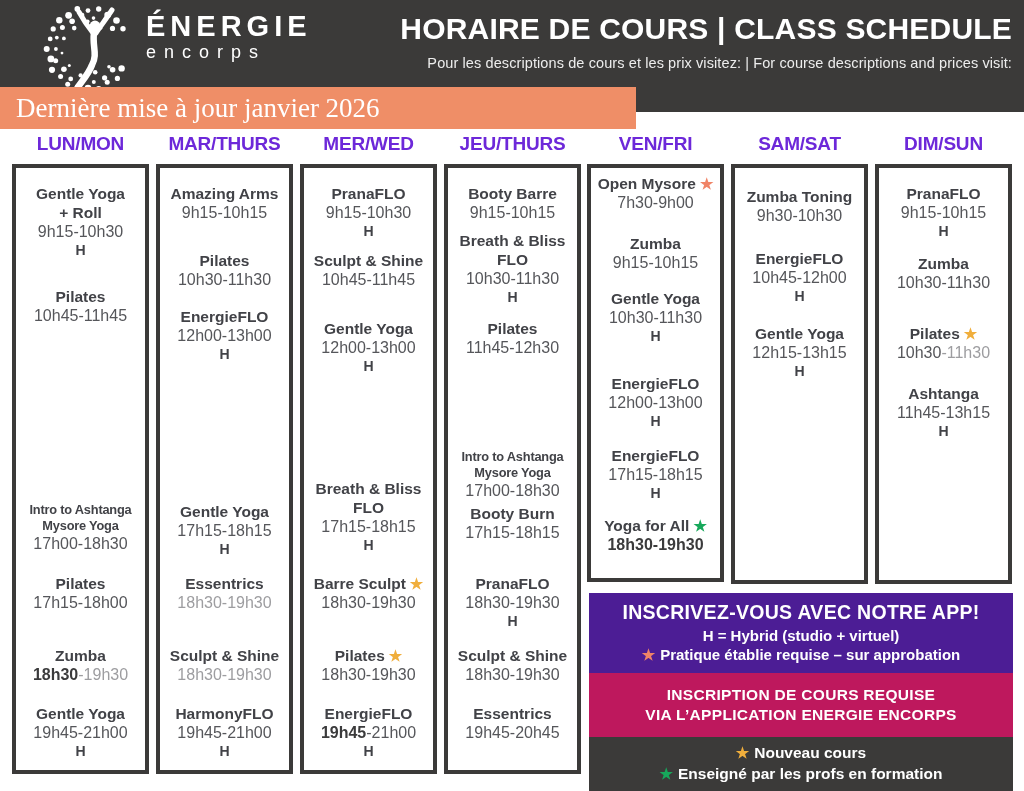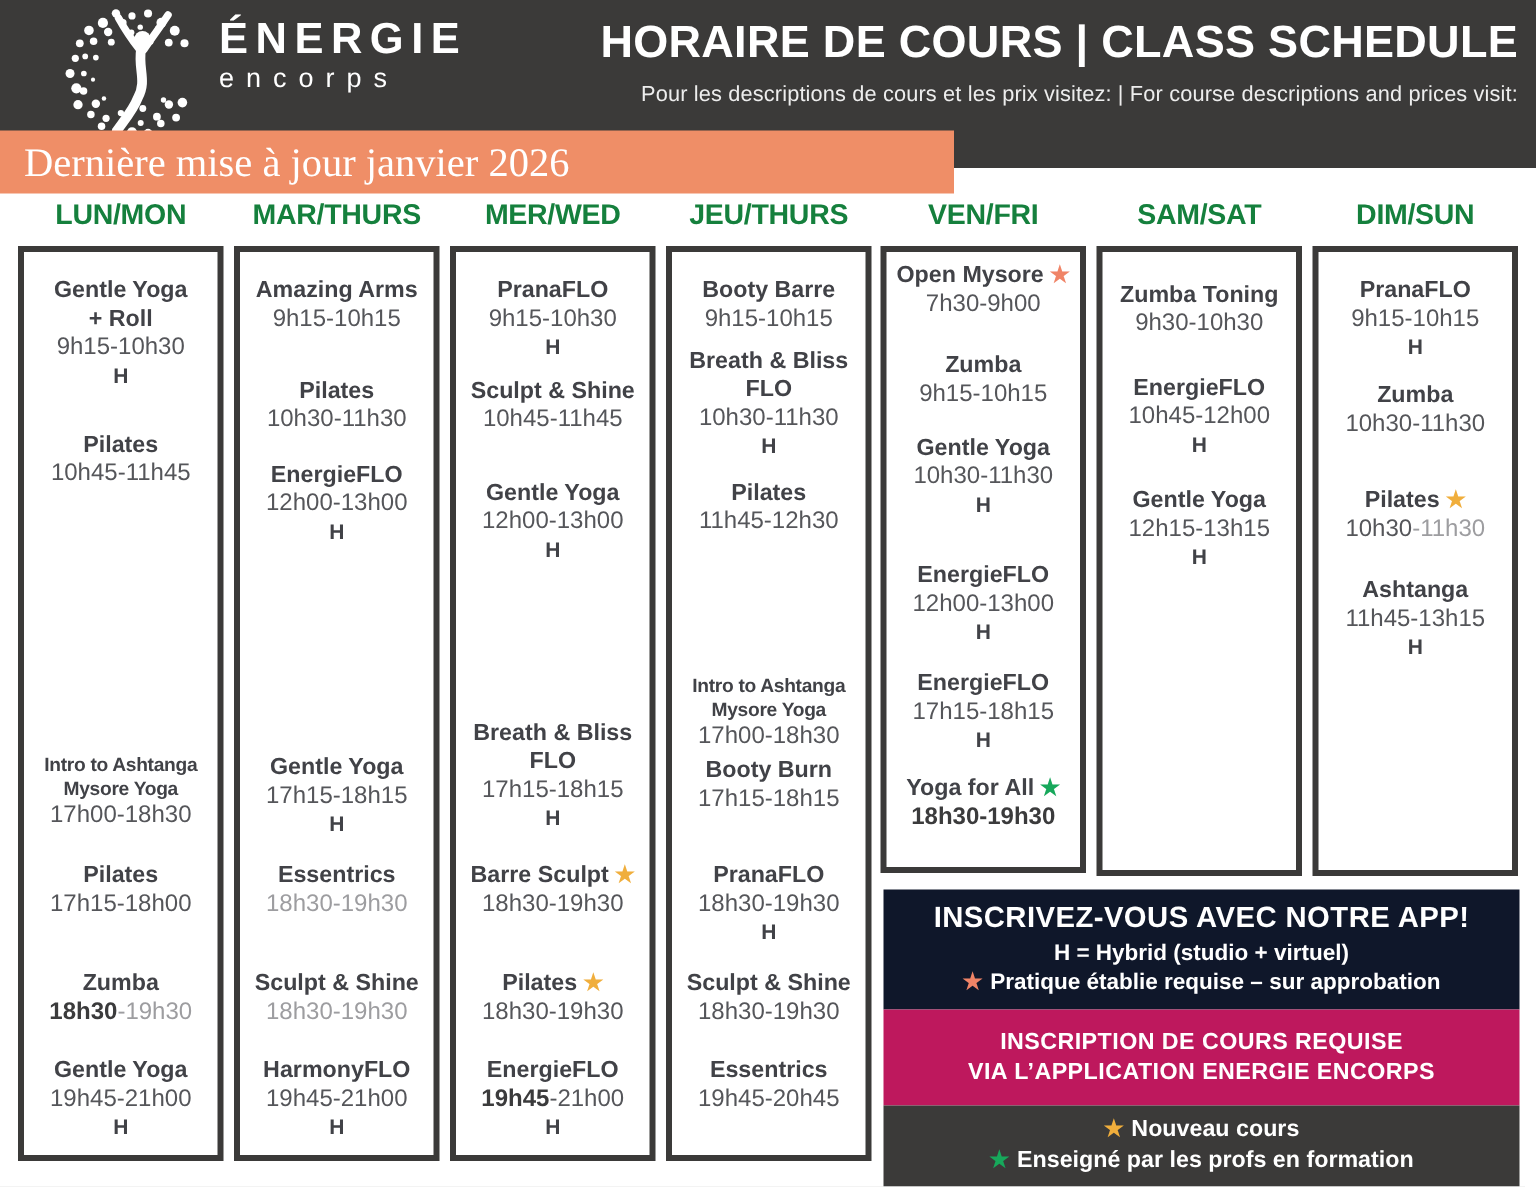--- a/index.html
+++ b/index.html
@@ -25,40 +25,40 @@
     color:#fff; font-family:"Liberation Serif", serif; font-size:27px; line-height:42px;
     padding-left:16px; z-index:2;
   }
   
   .columns { position:absolute; inset:0; }
   .col { position:absolute; top:130px; width:137px; }
   .col:nth-of-type(1){left:12px} .col:nth-of-type(2){left:156px}
   .col:nth-of-type(3){left:300px} .col:nth-of-type(4){left:444px}
   .col:nth-of-type(5){left:587px} .col:nth-of-type(6){left:731px}
   .col:nth-of-type(7){left:875px}
-  .day-label { text-align:center; font-weight:700; font-size:19px; color:#15803d; height:34px; line-height:28px; letter-spacing:-0.2px; }
+  .day-label { text-align:center; font-weight:700; font-size:19px; color:#6d28d9; height:34px; line-height:28px; letter-spacing:-0.2px; }
   .day-box { border:4px solid #3B3A39; background:#fff; padding:0 2px; }
   .col:nth-of-type(-n+4) .day-box { height:610px; }
   .col:nth-of-type(5)    .day-box { height:418px; }
   .col:nth-of-type(6)    .day-box,
   .col:nth-of-type(7)    .day-box { height:420px; }
   .entry { text-align:center; }
   .c-title { font-weight:700; font-size:15.5px; line-height:19px; color:#414247; white-space:pre-line; }
   .c-title.small { font-size:12.8px; line-height:16px; letter-spacing:-0.2px; }
   .c-time { font-size:16px; line-height:20px; color:#55565A; }
   .seg-b { font-weight:700; color:#3B3B3C; }
   .seg-g { color:#9D9DA0; }
   .hmark { font-weight:700; font-size:14px; line-height:17px; color:#414247; }
   .star { font-size:15px; margin-left:4px; }
   .star.gold   { color:#F0AE3C; }
   .star.salmon { color:#F08467; }
   .star.green  { color:#17A85B; }
   
   .info { position:absolute; left:589px; top:593px; width:424px; }
-  .info-dark { background:#0f172a; color:#fff; text-align:center; padding:8px 4px 9px; }
+  .info-dark { background:#4c1d95; color:#fff; text-align:center; padding:8px 4px 9px; }
   .app-title { font-size:19.5px; font-weight:800; letter-spacing:0.3px; line-height:23px; }
   .hybrid { font-size:15px; font-weight:600; line-height:19px; margin-top:2px; }
   .legend-line { font-size:15px; font-weight:600; line-height:19px; }
   .legend-line .star { margin:0 5px 0 0; }
   .info-orange { background:#be185d; color:#fff; text-align:center; padding:12px 4px;
                  font-weight:800; font-size:15.5px; letter-spacing:0.3px; line-height:20px; }
   .info-dark2 { background:#3B3A39; color:#fff; text-align:center; padding:5px 4px 9px; }
   .info-dark2 .legend-line { font-weight:700; font-size:15.5px; line-height:21px; }
 </style>
 </head>

